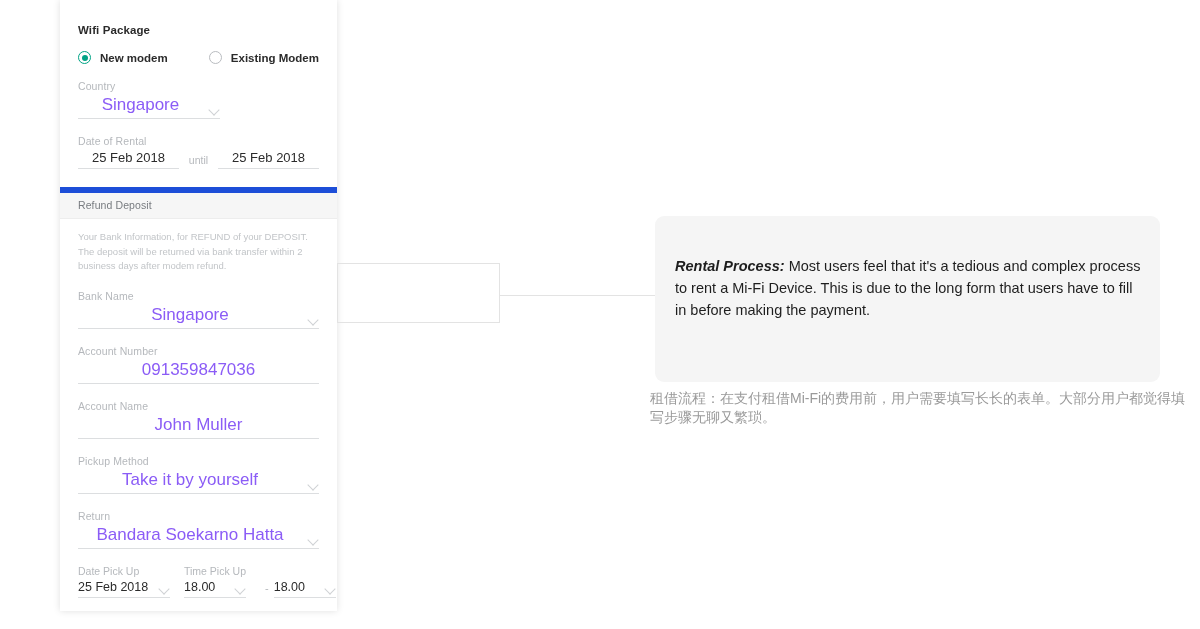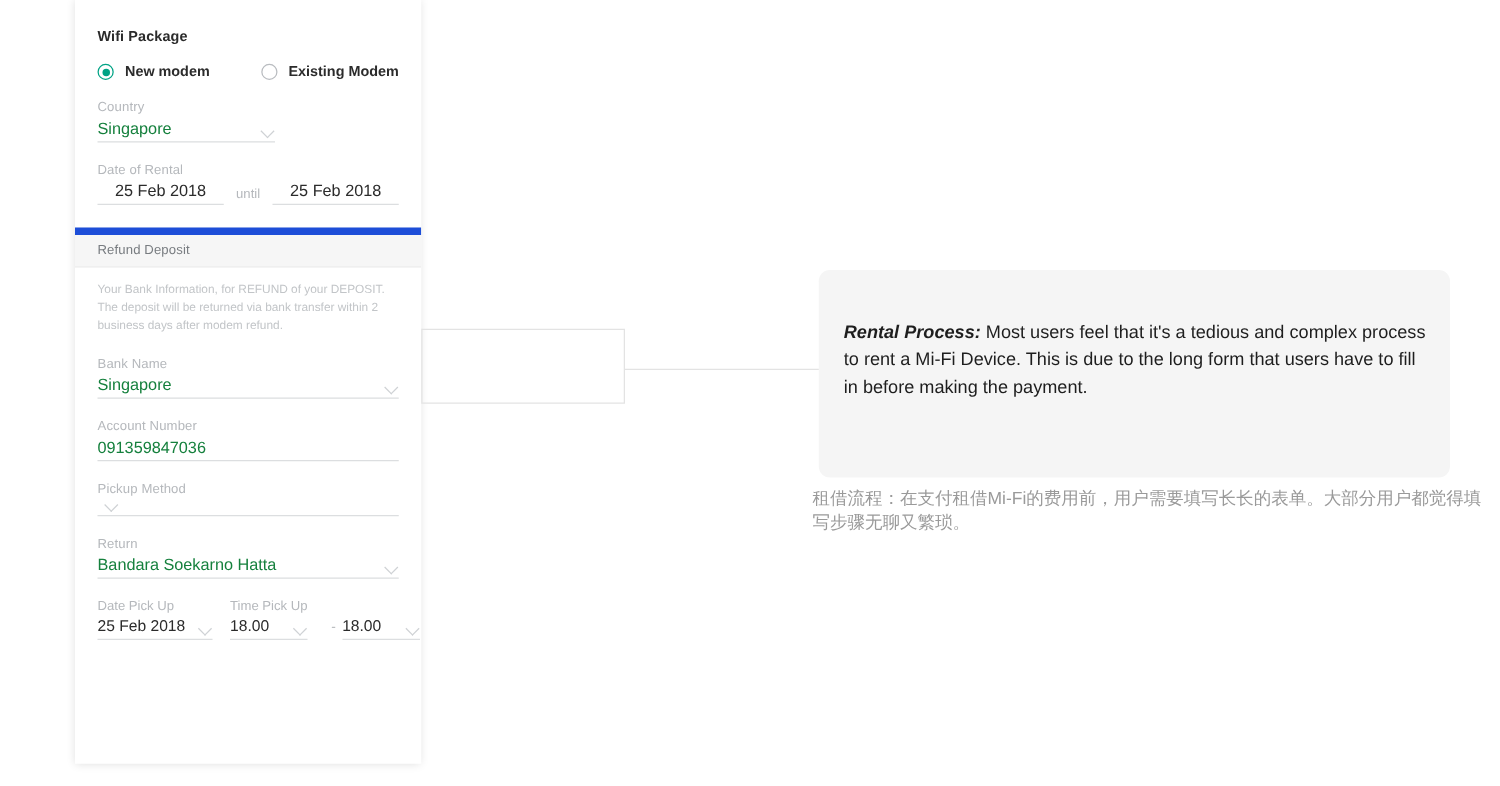--- a/index.html
+++ b/index.html
@@ -98,25 +98,26 @@
   }
   .field-line {
     position: relative;
     border-bottom: 1px solid #dcdee0;
     padding-bottom: 3px;
     display: flex;
     align-items: flex-end;
   }
   .field-line.short { width: 142px; }
   .field-value {
-    font-size: 13px;
-    color: #15803d;
+    font-size: 17px;
+    color: #8b5cf6;
     flex: 1 1 auto;
     white-space: nowrap;
     overflow: hidden;
+    text-align: center;
   }
   .chev {
     flex: 0 0 auto;
     width: 11px;
     height: 7px;
     margin-left: 6px;
     margin-bottom: 2px;
     position: relative;
   }
   .chev::before {
@@ -307,27 +308,34 @@
         </div>
       </div>
 
       <div class="field">
         <div class="field-label">Account Number</div>
         <div class="field-line">
           <span class="field-value">091359847036</span>
         </div>
       </div>
 
+      <div class="field">
+        <div class="field-label">Account Name</div>
+        <div class="field-line">
+          <span class="field-value">John Muller</span>
+        </div>
+      </div>
     </div>
 
 
     <div class="pad">
       <div class="field">
         <div class="field-label">Pickup Method</div>
         <div class="field-line">
+          <span class="field-value">Take it by yourself</span>
           <span class="chev"></span>
         </div>
       </div>
 
       <div class="field">
         <div class="field-label">Return</div>
         <div class="field-line">
           <span class="field-value">Bandara Soekarno Hatta</span>
           <span class="chev"></span>
         </div>

